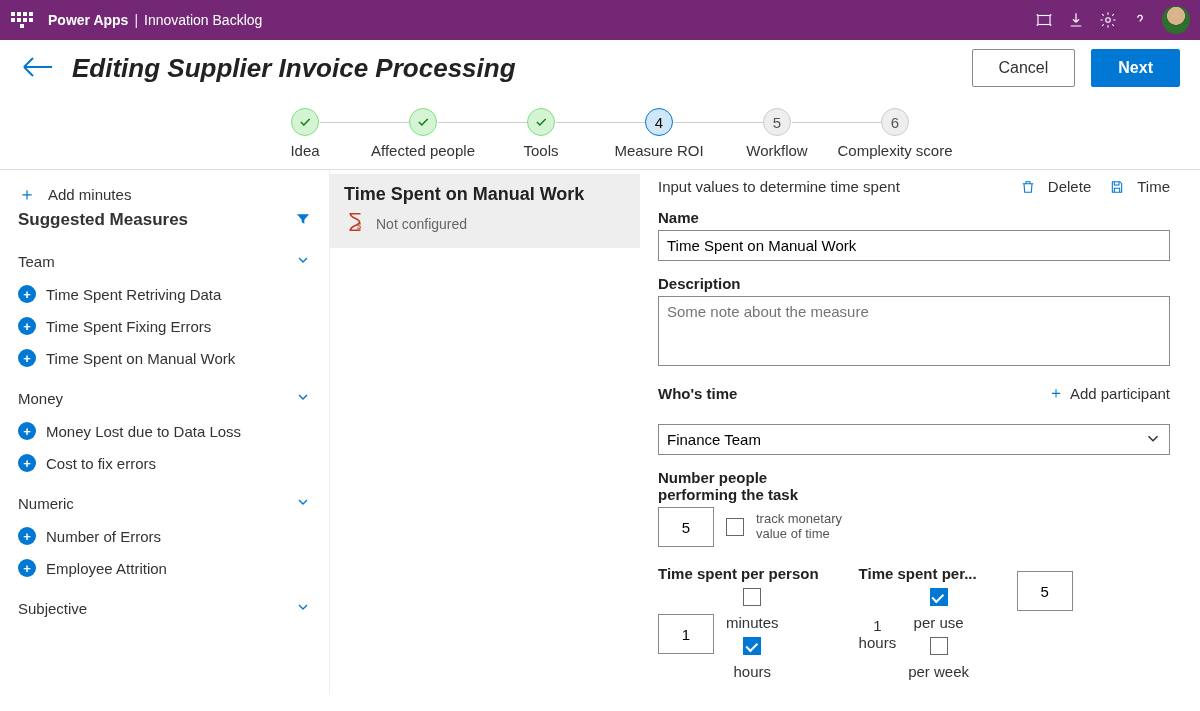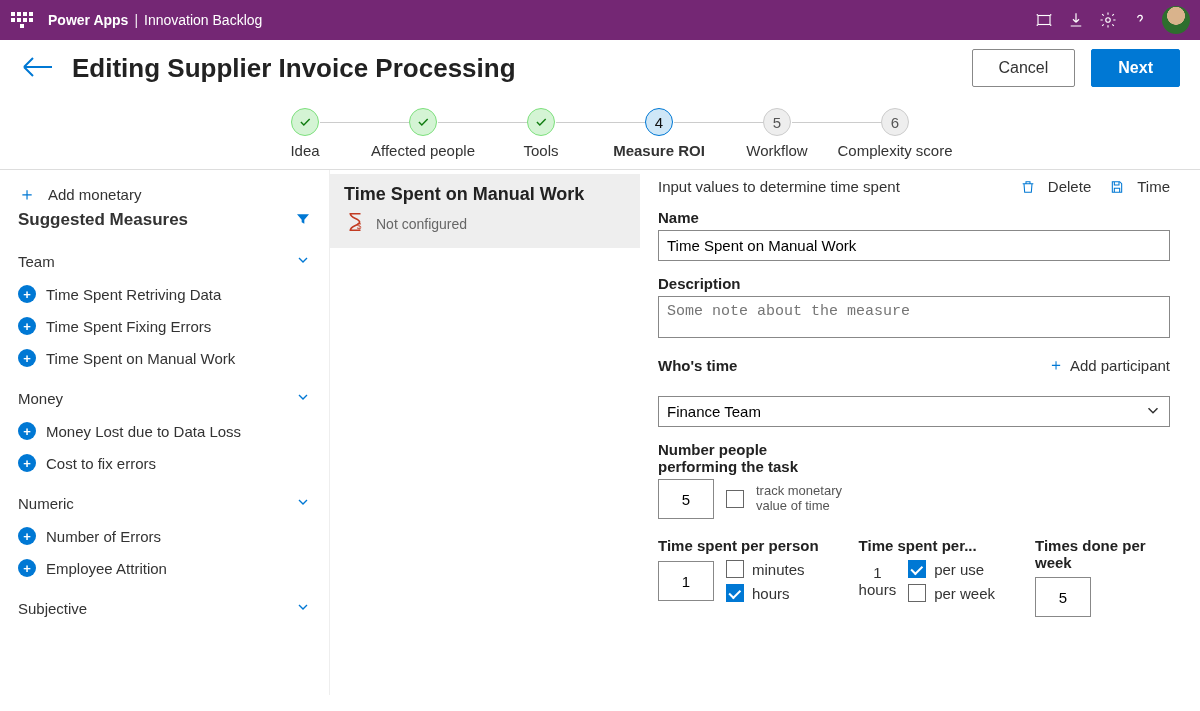--- a/index.html
+++ b/index.html
@@ -12,36 +12,36 @@
   .topbar .app { font-weight: 600; }
   .topbar .divider { margin: 0 6px; opacity: .9; }
   .topbar .spacer { flex: 1; }
   .topbar .ticon { width: 32px; height: 32px; display: flex; align-items: center; justify-content: center; cursor: pointer; }
   .topbar svg { stroke: #fff; fill: none; }
   .avatar { width: 28px; height: 28px; border-radius: 50%; background: radial-gradient(circle at 50% 35%, #d9b38c 0 38%, #2e6e2e 40% 100%); margin-left: 6px; }
 
   
   .header { height: 56px; display: flex; align-items: center; padding: 0 20px; border-bottom: 0; }
   .back-arrow { color: #0078d4; cursor: pointer; margin-right: 18px; }
-  .page-title { font-size: 26px; font-weight: 600; color: #222; }
+  .page-title { font-size: 26px; font-weight: 600; color: #222; font-style: italic; }
   .header .spacer { flex: 1; }
   .btn { height: 38px; padding: 0 26px; font-size: 16px; border-radius: 2px; cursor: pointer; display: flex; align-items: center; }
   .btn-cancel { background: #fff; border: 1px solid #888; color: #333; margin-right: 16px; }
   .btn-next { background: #0078d4; border: 1px solid #0078d4; color: #fff; font-weight: 600; }
 
   
   .stepper { display: flex; justify-content: center; align-items: flex-start; padding: 12px 0 10px; border-bottom: 1px solid #ddd; position: relative; }
   .step { width: 118px; display: flex; flex-direction: column; align-items: center; position: relative; }
   .step .circle { width: 28px; height: 28px; border-radius: 50%; display: flex; align-items: center; justify-content: center; font-size: 15px; position: relative; z-index: 2; }
   .step.done .circle { background: #d4f4d4; border: 1px solid #7de07d; }
   .step.done .circle svg { stroke: #107c10; stroke-width: 2.5; fill: none; }
   .step.current .circle { background: #cfe7f7; border: 1px solid #0078d4; color: #111; font-weight: 400;}
   .step.todo .circle { background: #eee; border: 1px solid #ccc; color: #555; }
   .step .label { margin-top: 6px; text-align: center; font-size: 15px; color: #333; line-height: 1.15; }
-  .step.current .label { font-weight: 700; }
+  .step.current .label { font-weight: 400; }
   .step-line { position: absolute; top: 14px; height: 1px; background: #ccc; width: 90px; left: 74px; z-index: 1; }
 
   
   .main { display: flex; height: calc(711px - 40px - 56px - 90px); }
   .col-left { width: 330px; border-right: 1px solid #eee; padding: 8px 18px; overflow: hidden; }
   .col-mid { width: 310px; padding: 4px 0; }
   .col-right { flex: 1; padding: 8px 30px 8px 18px; position: relative; }
 
   .add-measure { display: flex; align-items: center; gap: 12px; color: #333; cursor: pointer; padding: 4px 0; font-size: 15px;}
   .add-measure .plus { color: #0078d4; font-size: 18px; font-weight: 300; }
@@ -62,39 +62,39 @@
   
   .right-top { display: flex; align-items: center; }
   .right-top .hint { font-size: 15px; color: #333; }
   .right-top .spacer { flex: 1; }
   .icon-link { display: flex; align-items: center; gap: 12px; color: #333; cursor: pointer; margin-left: 18px; font-size: 15px;}
   .icon-link svg { stroke: #0078d4; fill: none; }
 
   .fld { margin-top: 14px; }
   .fld-label { font-size: 15px; font-weight: 600; color: #222; margin-bottom: 4px; display: block;}
   .text-input, .select-input, .textarea-input, .num-input { width: 100%; border: 1px solid #888; padding: 6px 8px; font-size: 15px; font-family: inherit; background: #fff; }
-  .textarea-input { height: 42px; resize: none; font-family: Liberation Mono, monospace; }
+  .textarea-input { height: 70px; resize: none; }
   .select-wrap { position: relative; }
   .select-input { appearance: none; padding-right: 30px; }
   .select-wrap .chev-down { position: absolute; right: 8px; top: 50%; transform: translateY(-50%); pointer-events: none; }
 
   .whos-row { display: flex; align-items: center; justify-content: space-between; }
   .add-participant { display: flex; align-items: center; gap: 6px; color: #333; cursor: pointer; font-size: 15px;}
   .add-participant .plus { color: #0078d4; font-size: 16px; }
 
   .num-input { width: 56px; text-align: center; height: 40px; }
   .row-flex { display: flex; gap: 12px; align-items: center; }
   .checkbox-box { width: 18px; height: 18px; border: 1.5px solid #666; display: inline-flex; align-items: center; justify-content: center; background: #fff; flex-shrink:0;}
   .checkbox-box.checked { background: #0078d4; border-color: #0078d4; }
   .checkbox-box.checked::after { content: ""; width: 9px; height: 5px; border-left: 2px solid #fff; border-bottom: 2px solid #fff; transform: rotate(-45deg) translate(0px,-1px); }
   .mv-label { font-size: 13px; color: #555; line-height: 1.15; max-width: 110px;}
   .metrics-row { display: flex; gap: 40px; margin-top: 18px; align-items: flex-start;}
   .metric-block .fld-label { max-width: 170px; }
   .unit-stack { display: flex; flex-direction: column; gap: 6px; }
-  .unit-opt { display: flex; align-items: center; gap: 8px; font-size: 15px;}
+  .unit-opt { display: flex; align-items: center; gap: 8px; font-size: 15px; flex-direction: column;}
   .one-hours { text-align: center; font-size: 15px; color: #333; line-height: 1.15;}
 </style>
 </head>
 <body>
 
 <div class="topbar">
   <div class="waffle">
     <span></span>
       <span></span>
       <span></span>
@@ -192,21 +192,21 @@
     <div class="circle">6</div>
     <div class="label">Complexity score</div>
   </div>
 </div>
 
 <div class="main">
 
   <div class="col-left">
     <div class="add-measure">
       <span class="plus">＋</span>
-      <span>Add monetary</span>
+      <span>Add minutes</span>
     </div>
     <div class="suggested-row">
       <h3>Suggested Measures</h3>
       <span class="filter-icon">
         <svg width="16" height="16" viewBox="0 0 24 24" fill="#0078d4">
             <path d="M3 5h18l-7 8v6l-4-2v-4z"></path>
           </svg>
       </span>
     </div>
 
@@ -375,21 +375,20 @@
               </div>
             <div class="unit-opt">
                 <span class="checkbox-box"></span>
                 <span>per week</span>
               </div>
           </div>
         </div>
       </div>
 
       <div class="metric-block">
-        <label class="fld-label" style="max-width:120px">Times done per week</label>
         <div style="margin-top:6px">
           <input class="num-input" value="5" style="">
         </div>
       </div>
     </div>
 
   </div>
 </div>
 
 </body></html>

